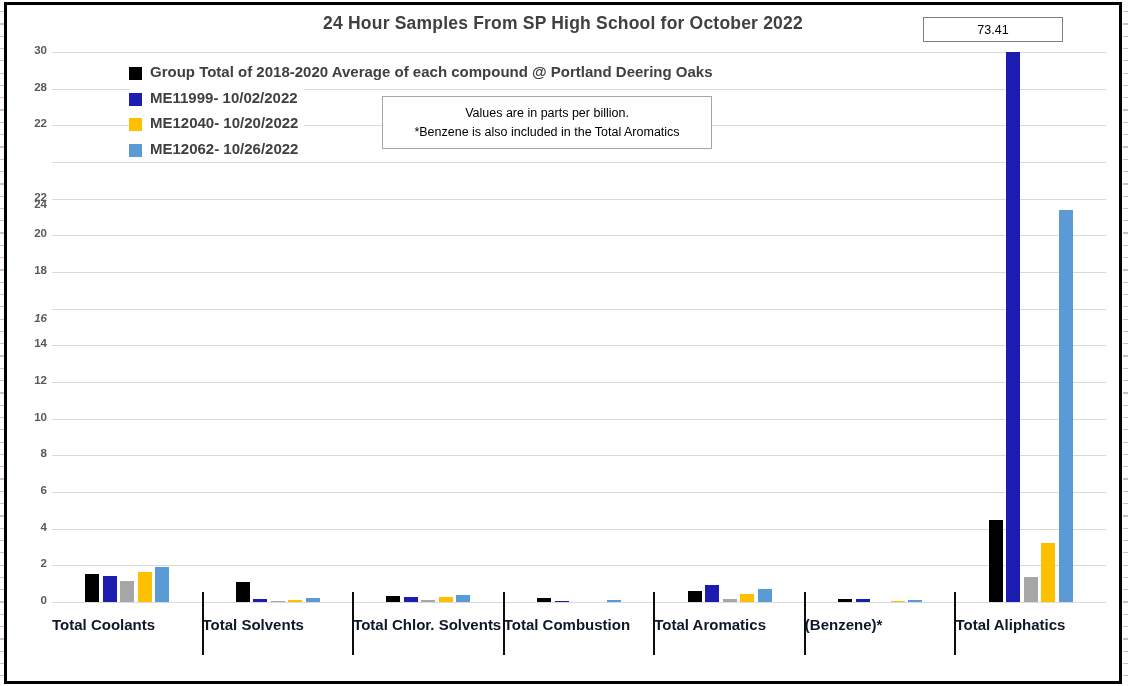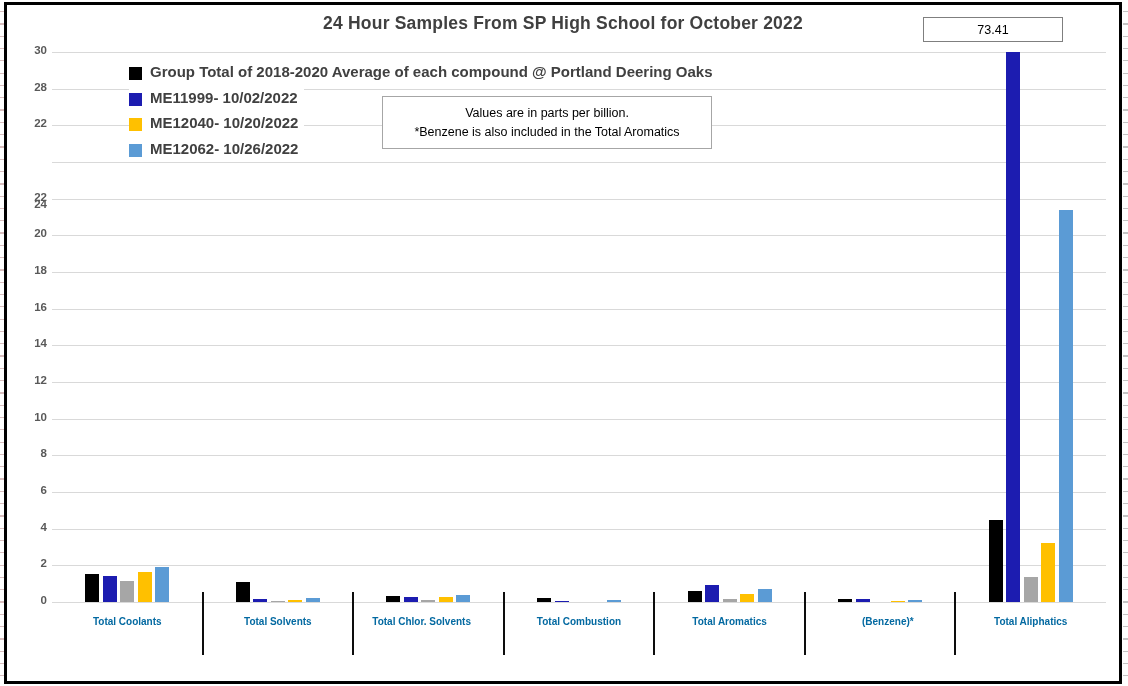--- a/index.html
+++ b/index.html
@@ -36,22 +36,22 @@
                  padding:0 6px 0 0; width:max-content; }
   .legend-swatch { width:13px; height:13px; margin-right:8px; flex:0 0 auto; }
   .legend-label { font-size:15px; font-weight:bold; color:#404040; white-space:nowrap; }
 
   .plot { position:absolute; left:45px; top:47px; width:1054px; height:550px; }
   .gridline { position:absolute; left:0; width:1054px; height:1px; background:#d9d9d9; z-index:1; }
   .y-tick { position:absolute; width:38px; text-align:right; font-size:11.5px; font-weight:bold;
             color:#595959; z-index:2; }
   .bar { position:absolute; z-index:3; }
   .separator { position:absolute; width:2px; background:#0d0d0d; z-index:4; }
-  .cat-label { position:absolute; text-align:center; font-size:10px; font-weight:bold;
-               color:#0369a1; z-index:2; white-space:nowrap; }
+  .cat-label { position:absolute; font-size:15px; font-weight:bold;
+               color:#0f172a; z-index:2; white-space:nowrap; }
 </style>
 </head>
 <body>
 
 <div class="page">
   <div class="edge-sliver left"></div>
   <div class="edge-sliver right"></div>
 
   <div class="frame">
 
@@ -94,21 +94,21 @@
         <div class="y-tick" style="left: -43px; top: 432px;">6</div>
         <div class="gridline" style="top: 403.333px;"></div>
         <div class="y-tick" style="left: -43px; top: 395.333px;">8</div>
         <div class="gridline" style="top: 366.667px;"></div>
         <div class="y-tick" style="left: -43px; top: 358.667px;">10</div>
         <div class="gridline" style="top: 330px;"></div>
         <div class="y-tick" style="left: -43px; top: 322px;">12</div>
         <div class="gridline" style="top: 293.333px;"></div>
         <div class="y-tick" style="left: -43px; top: 285.333px;">14</div>
         <div class="gridline" style="top: 256.667px;"></div>
-        <div class="y-tick" style="left: -43px; top: 249px;">16</div>
+        <div class="y-tick" style="left: -43px; top: 260px; font-style: italic;">16</div>
         <div class="gridline" style="top: 220px;"></div>
         <div class="y-tick" style="left: -43px; top: 212px;">18</div>
         <div class="gridline" style="top: 183.333px;"></div>
         <div class="y-tick" style="left: -43px; top: 175.333px;">20</div>
         <div class="gridline" style="top: 146.667px;"></div>
         <div class="y-tick" style="left: -43px; top: 138.667px;">22</div>
         <div class="gridline" style="top: 110px;"></div>
         <div class="y-tick" style="left: -43px; top: 102px; margin-top: 44px;">24</div>
         <div class="gridline" style="top: 73.3333px;"></div>
         <div class="y-tick" style="left: -43px; top: 65.3333px;">22</div>

